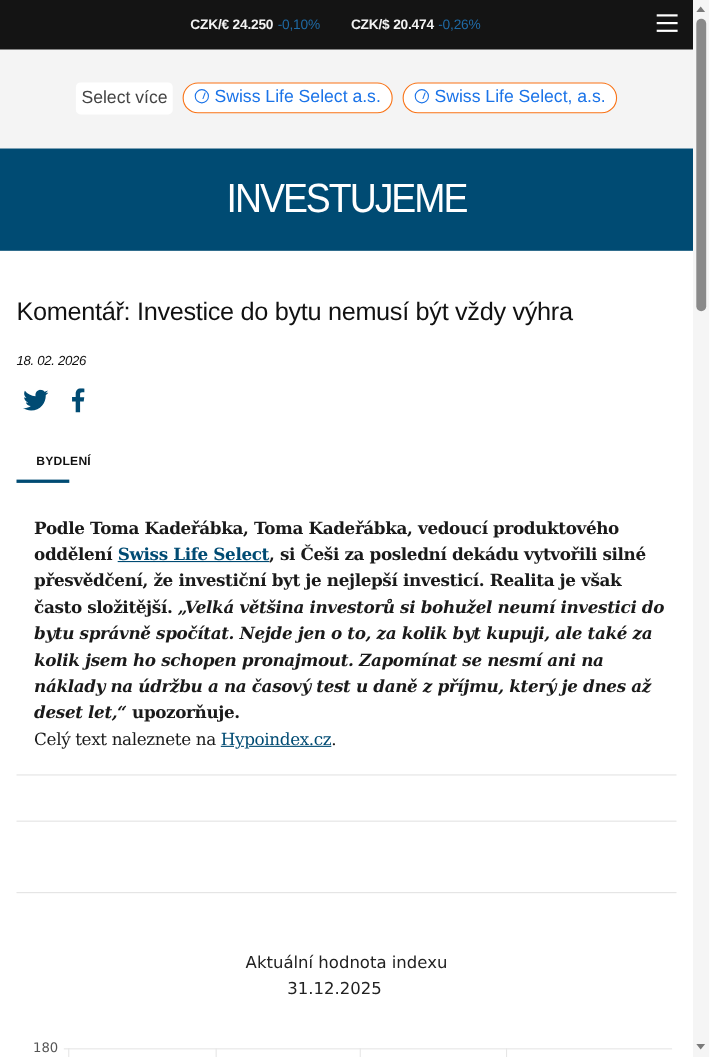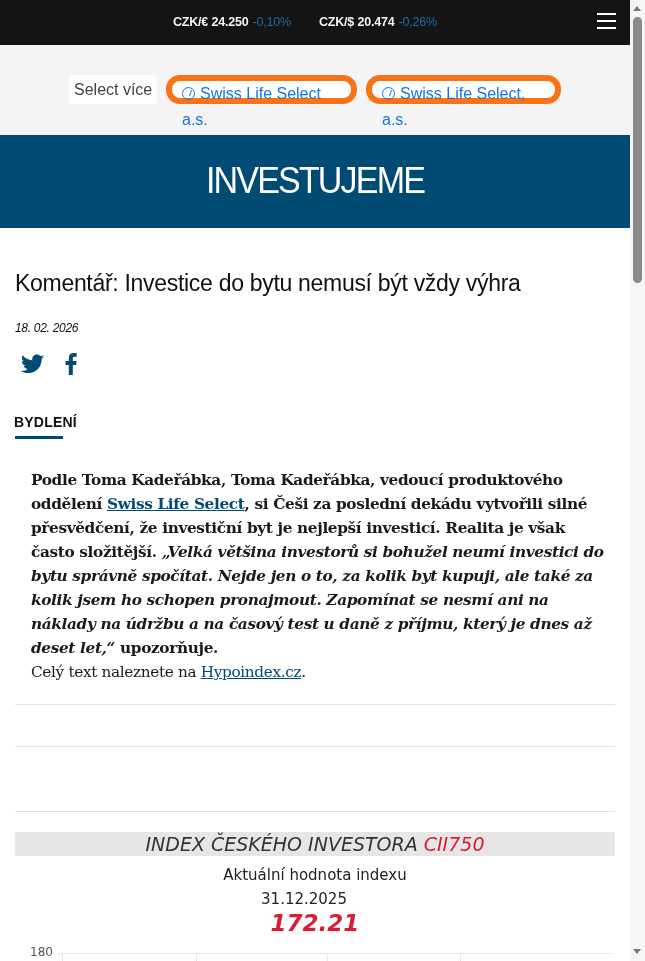--- a/index.html
+++ b/index.html
@@ -13,36 +13,36 @@
   .rate { position: absolute; top: 15px; font-size: 12.5px; font-weight: bold; color: #f2f2f2; letter-spacing: -0.2px; }
   .rate .chg { color: #1f6aa5; font-weight: normal; margin-left: 4px; }
   .rate1 { left: 173px; }
   .rate2 { left: 319px; }
   .menu-btn { position: absolute; left: 597px; top: 13px; width: 19px; height: 17px; cursor: pointer; }
   .menu-btn span { display: block; height: 2px; background: #fff; margin-bottom: 5px; }
 
   
   .adstrip { position: absolute; left: 0; top: 45px; width: 630px; height: 90px; background: #f4f4f4; }
   .learn-more { position: absolute; left: 69px; top: 75px; height: 29px; padding: 0 5px; background: #fff; border-radius: 4px; font-size: 16px; color: #444; line-height: 29px; font-weight: 500; }
-  .chip { position: absolute; top: 75px; height: 28px; border: 6px solid #f97316; border-radius: 14px; background: #fff; color: #1a73e8; font-size: 16px; line-height: 26px; padding: 0 0 17px 10px; cursor: pointer; }
+  .chip { position: absolute; top: 75px; height: 28px; border: 1px solid #f97316; border-radius: 14px; background: #fff; color: #1a73e8; font-size: 16px; line-height: 26px; padding: 0 0 17px 10px; cursor: pointer; }
   .chip1 { left: 166px; width: 191px; }
   .chip2 { left: 366px; width: 195px; }
   .chip .bolt { display: inline-block; width: 13px; height: 13px; border: 1.6px solid #1a73e8; border-radius: 50%; vertical-align: -1px; margin-right: 5px; position: relative; }
   .chip .bolt::after { content: ""; position: absolute; left: 3.5px; top: 1.5px; width: 3px; height: 6px; border-right: 1.5px solid #1a73e8; transform: skewX(-20deg); }
 
   
   .banner { position: absolute; left: 0; top: 135px; width: 630px; height: 93px; background: #004b73; }
   .logo { position: absolute; left: 0; top: 160px; width: 630px; text-align: center; color: #fff; font-family: "Liberation Sans", sans-serif; font-size: 37px; letter-spacing: -2px; transform: scaleX(0.92); font-weight: normal; }
 
   
   .title { position: absolute; left: 15px; top: 270px; width: 600px; font-size: 23px; color: #111; font-weight: normal; letter-spacing: -0.3px; }
   .date { position: absolute; left: 15px; top: 321px; font-size: 12px; color: #111; letter-spacing: -0.3px; font-style: italic; }
   .share-tw { position: absolute; left: 21px; top: 354px; width: 23px; height: 20px; cursor: pointer; }
   .share-fb { position: absolute; left: 64px; top: 353px; width: 14px; height: 22px; cursor: pointer; }
-  .category { position: absolute; left: 14px; top: 414px; font-size: 14px; font-weight: bold; color: #111; letter-spacing: 0.2px; cursor: pointer; }
+  .category { position: absolute; left: 33px; top: 414px; font-size: 11px; font-weight: bold; color: #111; letter-spacing: 0.2px; cursor: pointer; }
   .category-underline { position: absolute; left: 15px; top: 436px; width: 48px; height: 3px; background: #004b73; }
 
   .body-text { position: absolute; left: 31px; top: 468px; width: 578px; font-family: "DejaVu Serif", serif; font-size: 15.3px; line-height: 24px; color: #1a1a1a; letter-spacing: -0.35px; }
   .body-text .b { font-weight: bold; }
   .body-text .bi { font-weight: bold; font-style: italic; }
   .body-text a { color: #004b73; text-decoration: underline; }
   .body-text .src { font-weight: normal; margin-top: 28px; }
 
   .hr { position: absolute; left: 15px; width: 600px; height: 1px; background: #e3e3e3; }
 
@@ -108,26 +108,22 @@
 
   <div class="body-text">
     <span class="b">Podle Toma Kadeřábka, Toma Kadeřábka, vedoucí produktového oddělení </span><a class="b">Swiss Life Select</a><span class="b">,  si Češi za poslední dekádu vytvořili silné přesvědčení, že investiční byt je nejlepší investicí. Realita je však často složitější. </span><span class="bi">„Velká většina investorů si bohužel neumí investici do bytu správně spočítat. Nejde jen o to, za kolik byt kupuji, ale také za kolik jsem ho schopen pronajmout. Zapomínat se nesmí ani na náklady na údržbu a na časový test u daně z příjmu, který je dnes až deset let,“</span><span class="b"> upozorňuje.</span><br>
     <span class="src">Celý text naleznete na </span><a class="src">Hypoindex.cz</a><span class="src">.</span>
   </div>
 
   <div class="hr" style="top:704px;"></div>
   <div class="hr" style="top:746px;"></div>
   <div class="hr" style="top:811px;"></div>
 
-  <div class="index-head">
-    <span>INDEX ČESKÉHO INVESTORA </span><span class="code">CII750</span>
-  </div>
   <div class="idx-label">Aktuální hodnota indexu</div>
   <div class="idx-date">31.12.2025</div>
-  <div class="idx-value">172.21</div>
 
   <div class="axis-label">180</div>
   <div class="grid-h"></div>
   <div class="grid-v" style="left:62px;"></div>
   <div class="grid-v" style="left:196px;"></div>
   <div class="grid-v" style="left:327px;"></div>
   <div class="grid-v" style="left:460px;"></div>
 </div>
 
 <div class="scrollbar"></div>

